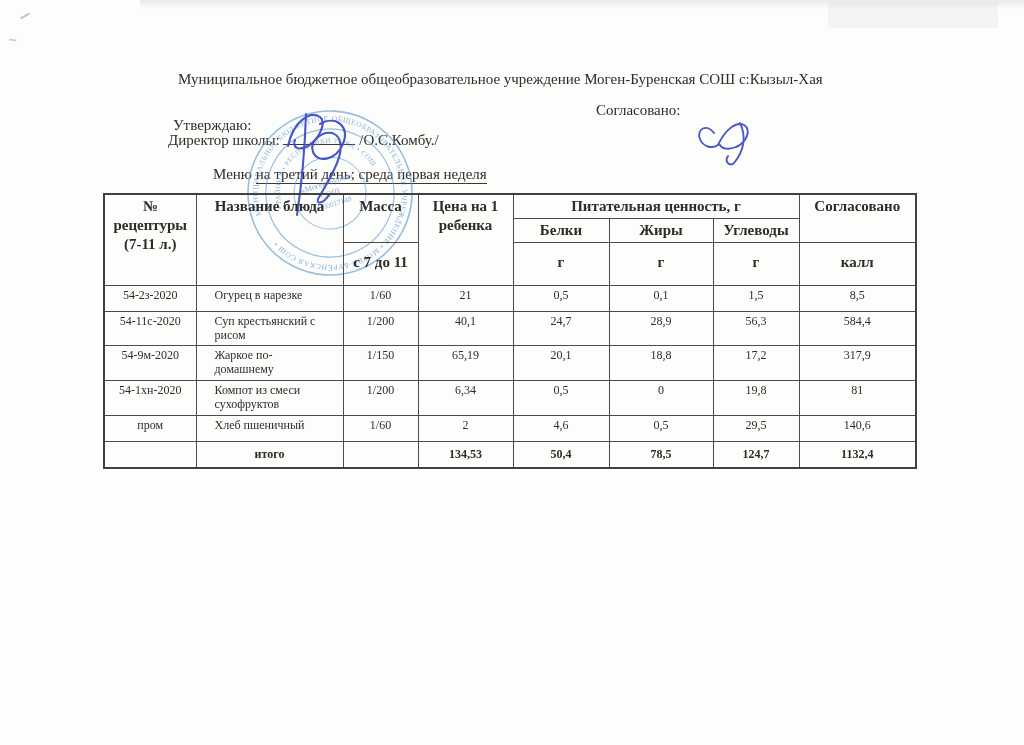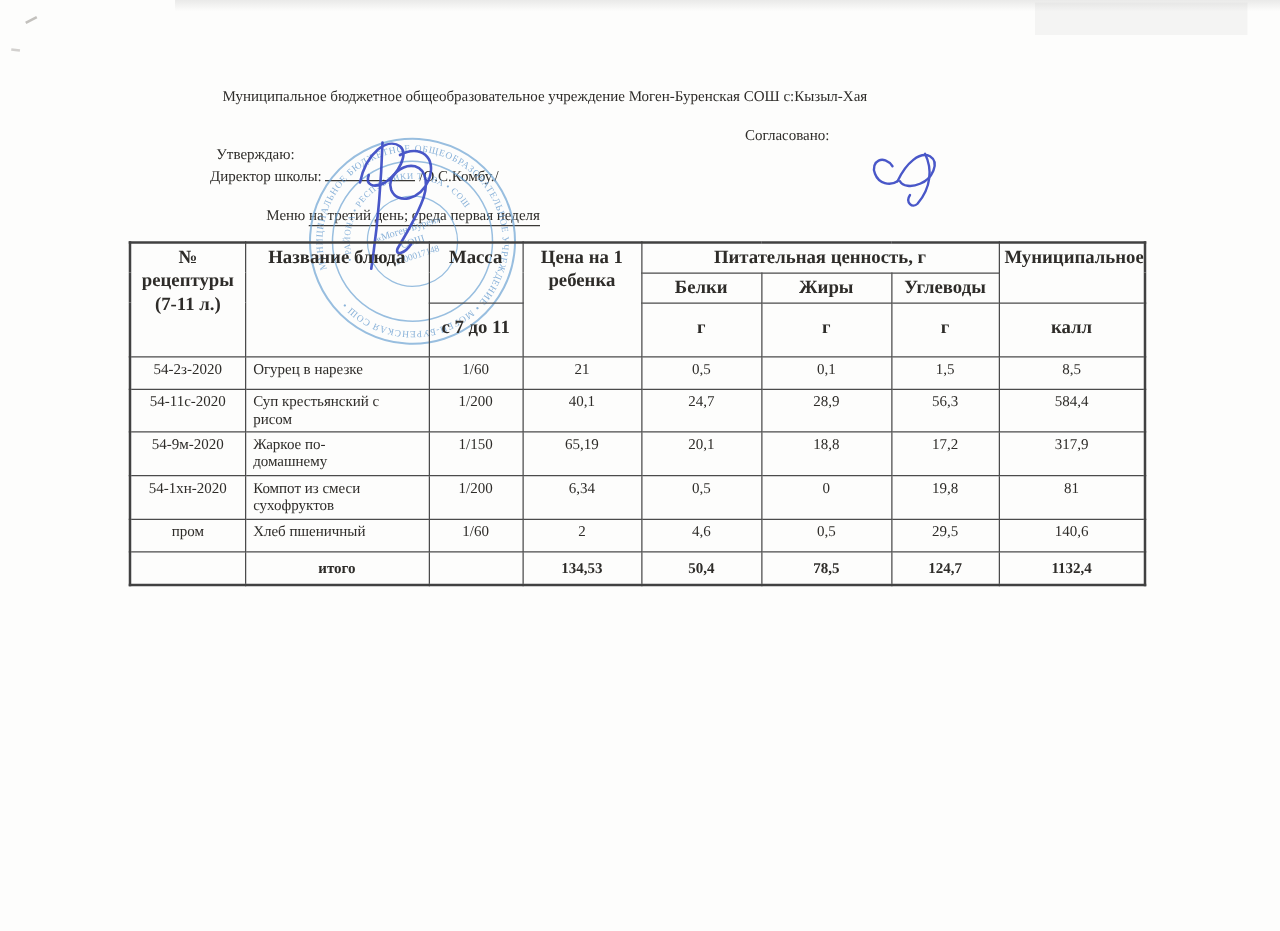--- a/index.html
+++ b/index.html
@@ -12,21 +12,21 @@
     color:#2e2c29;
   }
   
   .artifact{position:absolute;pointer-events:none;}
   .a-topband{left:140px;top:0;width:884px;height:9px;
     background:linear-gradient(to bottom,rgba(130,130,130,.16),rgba(130,130,130,0));}
   .a-topright{left:828px;top:2px;width:170px;height:26px;background:rgba(185,185,185,.12);}
   .a-tick1{left:20px;top:15px;width:10px;height:2px;background:#a9a6a2;transform:rotate(-28deg);opacity:.7;}
   .a-tick2{left:9px;top:39px;width:7px;height:2px;background:#b7b4b0;transform:rotate(8deg);opacity:.6;}
 
-  .line{position:absolute;font-size:12px;line-height:1.2;white-space:nowrap;text-align:right;}
+  .line{position:absolute;font-size:15px;line-height:1.2;white-space:nowrap;text-align:right;}
   .org{left:178px;top:70px;}
   .approve{left:173px;top:116px;}
   .agree{left:596px;top:101px;}
   .director{left:168px;top:131px;}
   .nurse{left:596px;top:130px;}
   .menu{left:213px;top:165px;}
   .blank{display:inline-block;border-bottom:1px solid #3b3936;height:13px;vertical-align:baseline;}
   .blank-dir{width:72px;}
   .blank-nurse{width:50px;}
   .u{border-bottom:1px solid #3b3936;padding-bottom:1px;}
@@ -47,21 +47,21 @@
   .menu-table th{
     font-size:15px;font-weight:bold;text-align:center;vertical-align:top;
     line-height:1.25;
   }
   .menu-table td{
     font-size:12px;text-align:center;vertical-align:top;line-height:1.18;
   }
   tr.h1{height:22px;} tr.h2{height:19px;} tr.h3{height:43px;}
   tr.h3 th{vertical-align:middle;padding-top:0;}
   th.pre,td.pre{white-space:pre-line;}
-  td.c-dish{text-align:left;padding-left:6px;white-space:pre-line;}
+  td.c-dish{text-align:left;padding-left:18px;white-space:pre-line;}
   tr.total td{font-weight:bold;vertical-align:middle;}
   .r1{height:26px;} .r2{height:34px;margin-top:36px;} .r3{height:35px;}
   .r4{height:35px;} .r5{height:26px;} .rt{height:27px;}
 
   
   .stamp-svg,.sig-svg{position:absolute;pointer-events:none;}
   .stamp-svg{left:228px;top:91px;opacity:.9;}
   .sig-director{left:268px;top:102px;}
   .sig-nurse{left:692px;top:118px;}
 </style>
@@ -143,21 +143,21 @@
     <tbody>
       <tr class="h1">
         <th rowspan="3" class="pre">№
 рецептуры
 (7-11 л.)</th>
         <th rowspan="3">Название блюда</th>
         <th rowspan="2">Масса</th>
         <th rowspan="3" class="pre">Цена на 1
 ребенка</th>
         <th colspan="3">Питательная ценность, г</th>
-        <th rowspan="2">Муниципальное</th>
+        <th rowspan="2">Согласовано</th>
       </tr>
       <tr class="h2">
         <th>Белки</th>
         <th>Жиры</th>
         <th>Углеводы</th>
       </tr>
       <tr class="h3">
         <th>с 7 до 11</th>
         <th>г</th>
         <th>г</th>

